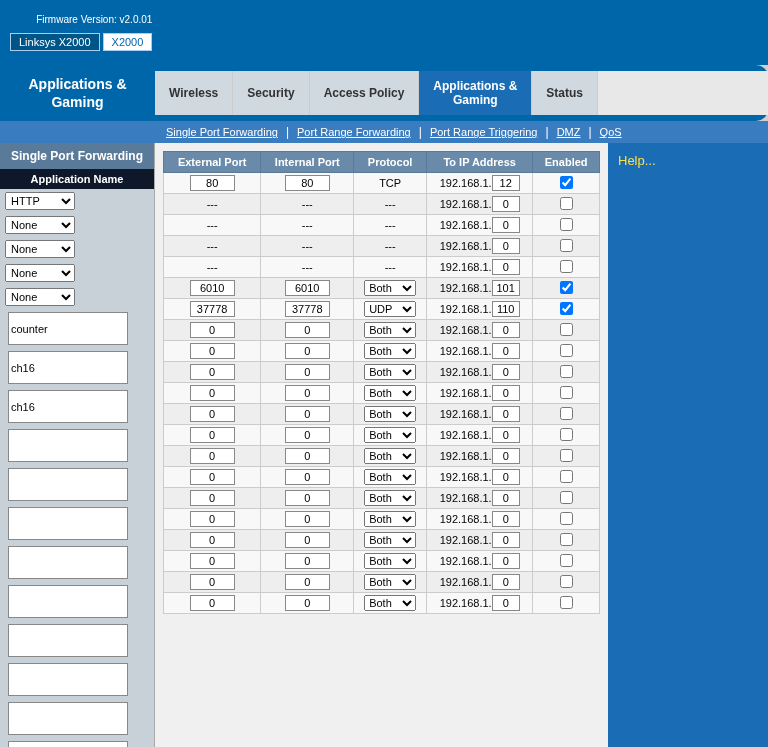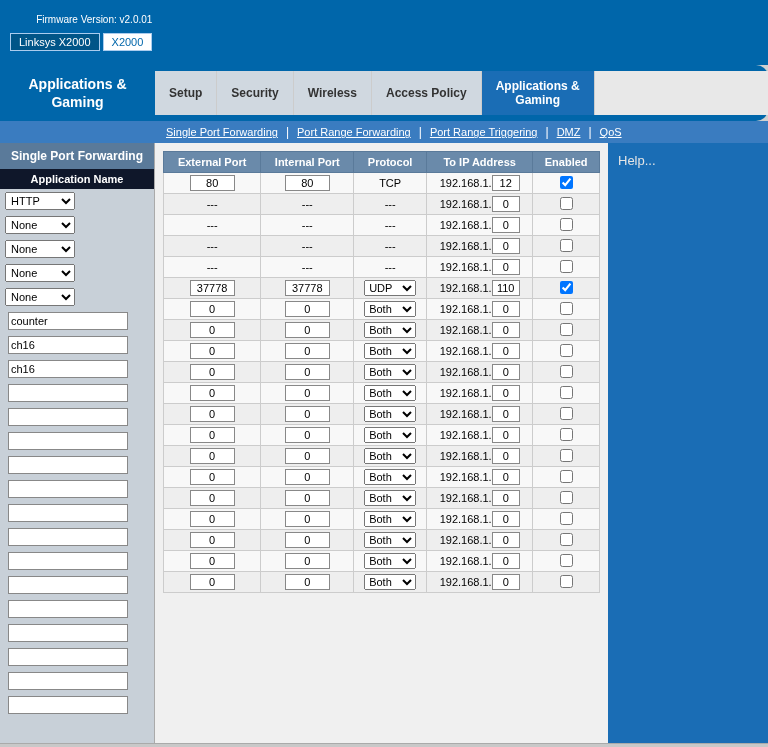--- a/index.html
+++ b/index.html
@@ -129,21 +129,21 @@
     .sidebar-row {
       padding: 3px 5px;
       display: flex; align-items: center;
     }
     .sidebar-select {
       width: 70px; font-size: 11px; padding: 1px;
     }
     .sidebar-input {
       width: 120px; font-size: 11px; padding: 1px 2px;
       border: 1px solid #888; background: white;
-      height: 18px;
+      height: 33px;
     }
     .sidebar-input-row {
       padding: 3px 8px;
     }
 
     
     .table-area {
       flex: 1;
       padding: 8px;
       background: #f0f0f0;
@@ -187,21 +187,21 @@
     .enabled-cb { cursor: pointer; }
 
     
     .help-panel {
       width: 160px;
       min-width: 160px;
       background: #1a6db5;
       padding: 10px;
     }
     .help-link {
-      color: #e5e5e5; font-size: 13px; cursor: pointer;
+      color: #fde047; font-size: 13px; cursor: pointer;
     }
 
     
     .bottom-bar {
       background: #c8c8c8;
       display: flex;
       justify-content: center;
       gap: 10px;
       padding: 8px;
       border-top: 1px solid #aaa;
@@ -216,25 +216,25 @@
     <div class="model-btns">
       <button class="model-btn">Linksys X2000</button>
       <button class="model-btn active">X2000</button>
     </div>
   </div>
 </div>
 
 <div class="app-title-bar">
   <div class="app-title">Applications &amp;<br>Gaming</div>
   <div class="nav-tabs">
-    <div class="nav-tab">Setup</div>
+    <div class="nav-tab">Wireless</div>
     <div class="nav-tab">Security</div>
-    <div class="nav-tab">Wireless</div>
     <div class="nav-tab">Access Policy</div>
     <div class="nav-tab active">Applications &amp;<br>Gaming</div>
+    <div class="nav-tab">Status</div>
   </div>
 </div>
 
 <div style="display:flex;">
   <div style="width:155px; background:#3a7cc0;"></div>
   <div class="sub-nav" style="flex:1; margin-left:0;">
     <span class="sub-nav-item">Single Port Forwarding</span>
     <span class="sub-nav-sep">|</span>
     <span class="sub-nav-item">Port Range Forwarding</span>
     <span class="sub-nav-sep">|</span>
@@ -340,20 +340,27 @@
           <td><input type="checkbox" class="enabled-cb" style=""></td>
         </tr>
         <tr>
           <td><span>---</span></td>
           <td><span>---</span></td>
           <td><span>---</span></td>
           <td><span class="ip-prefix">192.168.1.</span><input class="ip-suffix-input" type="text" value="0" style=""></td>
           <td><input type="checkbox" class="enabled-cb" style=""></td>
         </tr>
 
+        <tr>
+          <td><input class="port-input" type="text" value="6010" style=""></td>
+          <td><input class="port-input" type="text" value="6010" style=""></td>
+          <td><select class="proto-select"><option selected="">Both</option><option>TCP</option><option>UDP</option></select></td>
+          <td><span class="ip-prefix">192.168.1.</span><input class="ip-suffix-input" type="text" value="101" style=""></td>
+          <td><input type="checkbox" class="enabled-cb" checked="" style=""></td>
+        </tr>
 
 
         <tr>
           <td><input class="port-input" type="text" value="37778" style=""></td>
           <td><input class="port-input" type="text" value="37778" style=""></td>
           <td><select class="proto-select"><option>Both</option><option>TCP</option><option selected="">UDP</option></select></td>
           <td><span class="ip-prefix">192.168.1.</span><input class="ip-suffix-input" type="text" value="110" style=""></td>
           <td><input type="checkbox" class="enabled-cb" checked="" style=""></td>
         </tr>
 

